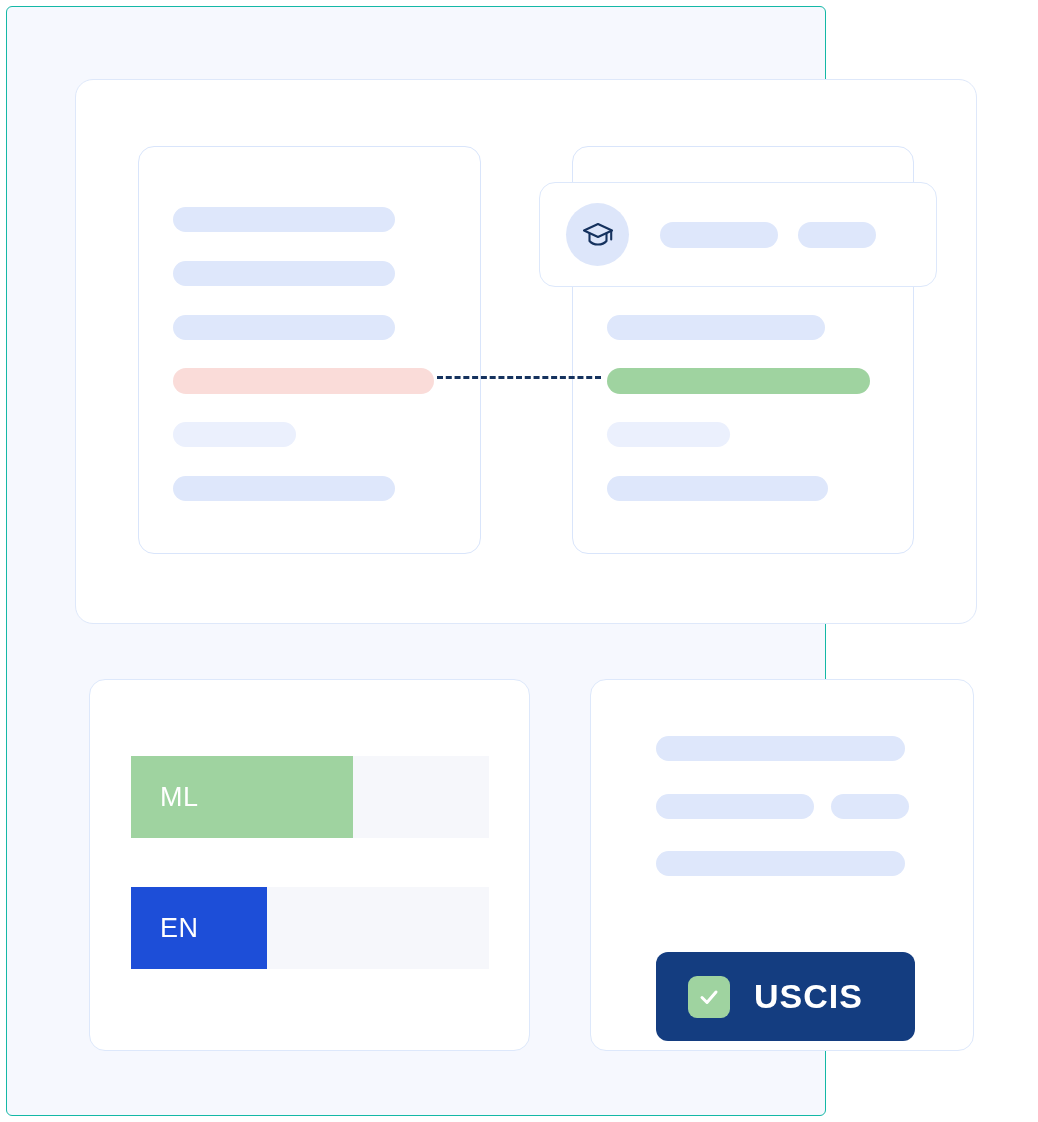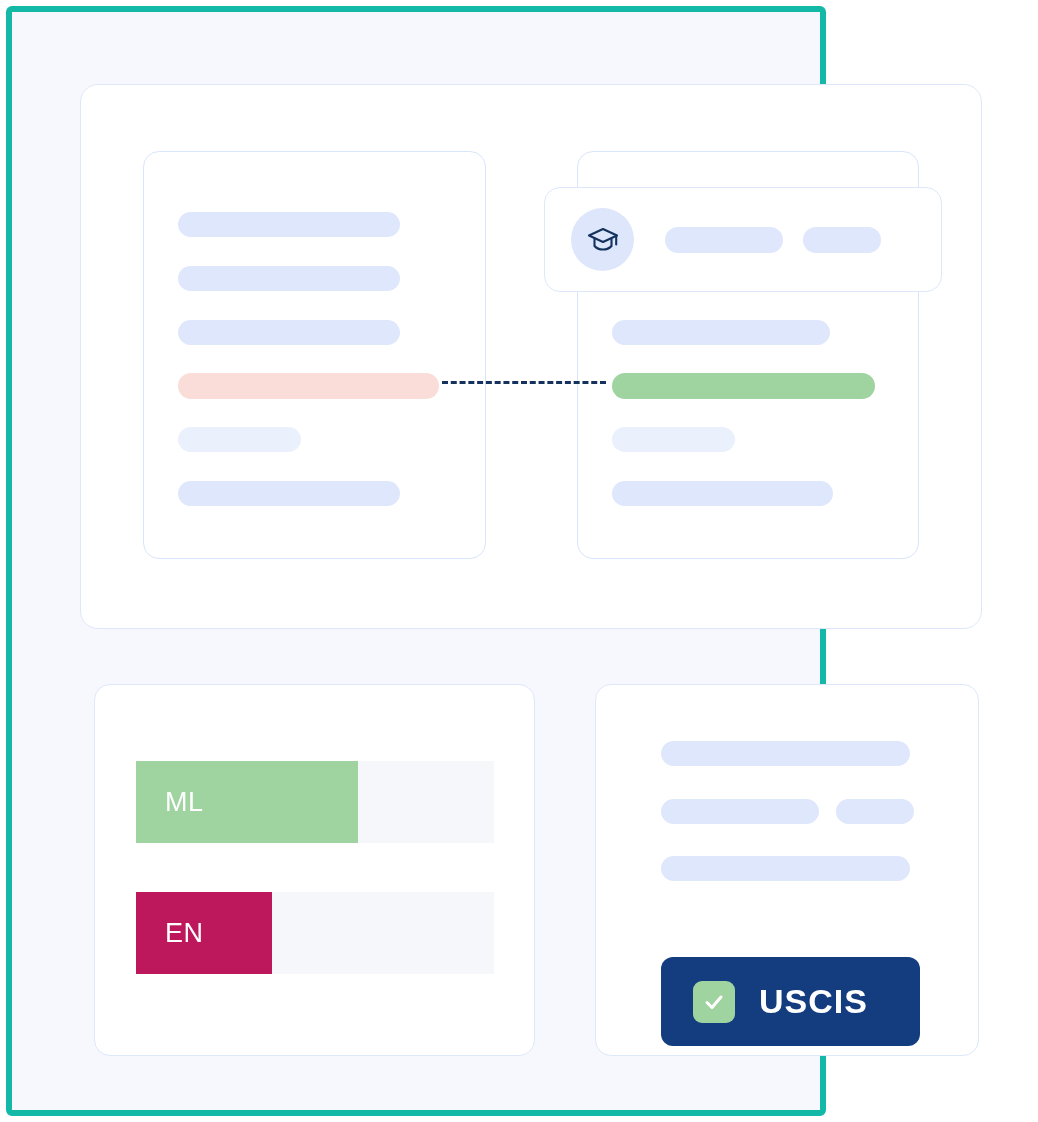--- a/index.html
+++ b/index.html
@@ -22,21 +22,21 @@
     box-sizing: border-box;
   }
   .outer-frame {
     position: absolute;
     left: 6px;
     top: 6px;
     width: 820px;
     height: 1110px;
     box-sizing: border-box;
     background: #f6f8fe;
-    border: 6px solid #14b8a6;
+    border: 1px solid #14b8a6;
     border-radius: 6px;
   }
 
   
   .top-panel {
     position: absolute;
     left: 68px;
     top: 72px;
     width: 902px;
     height: 545px;
@@ -157,21 +157,21 @@
     height: 100%;
     display: flex;
     align-items: center;
     padding-left: 29px;
     box-sizing: border-box;
     color: #ffffff;
     font-size: 27px;
     letter-spacing: 0.5px;
   }
   .lang-fill.ml { width: 222px; background: #9fd3a0; }
-  .lang-fill.en { width: 136px; background: #be185d; }
+  .lang-fill.en { width: 136px; background: #1d4ed8; }
 
   
   .uscis-badge {
     position: absolute;
     left: 65px;
     top: 232px;
     width: 259px;
     height: 89px;
     background: #143d80;
     border-radius: 12px;

